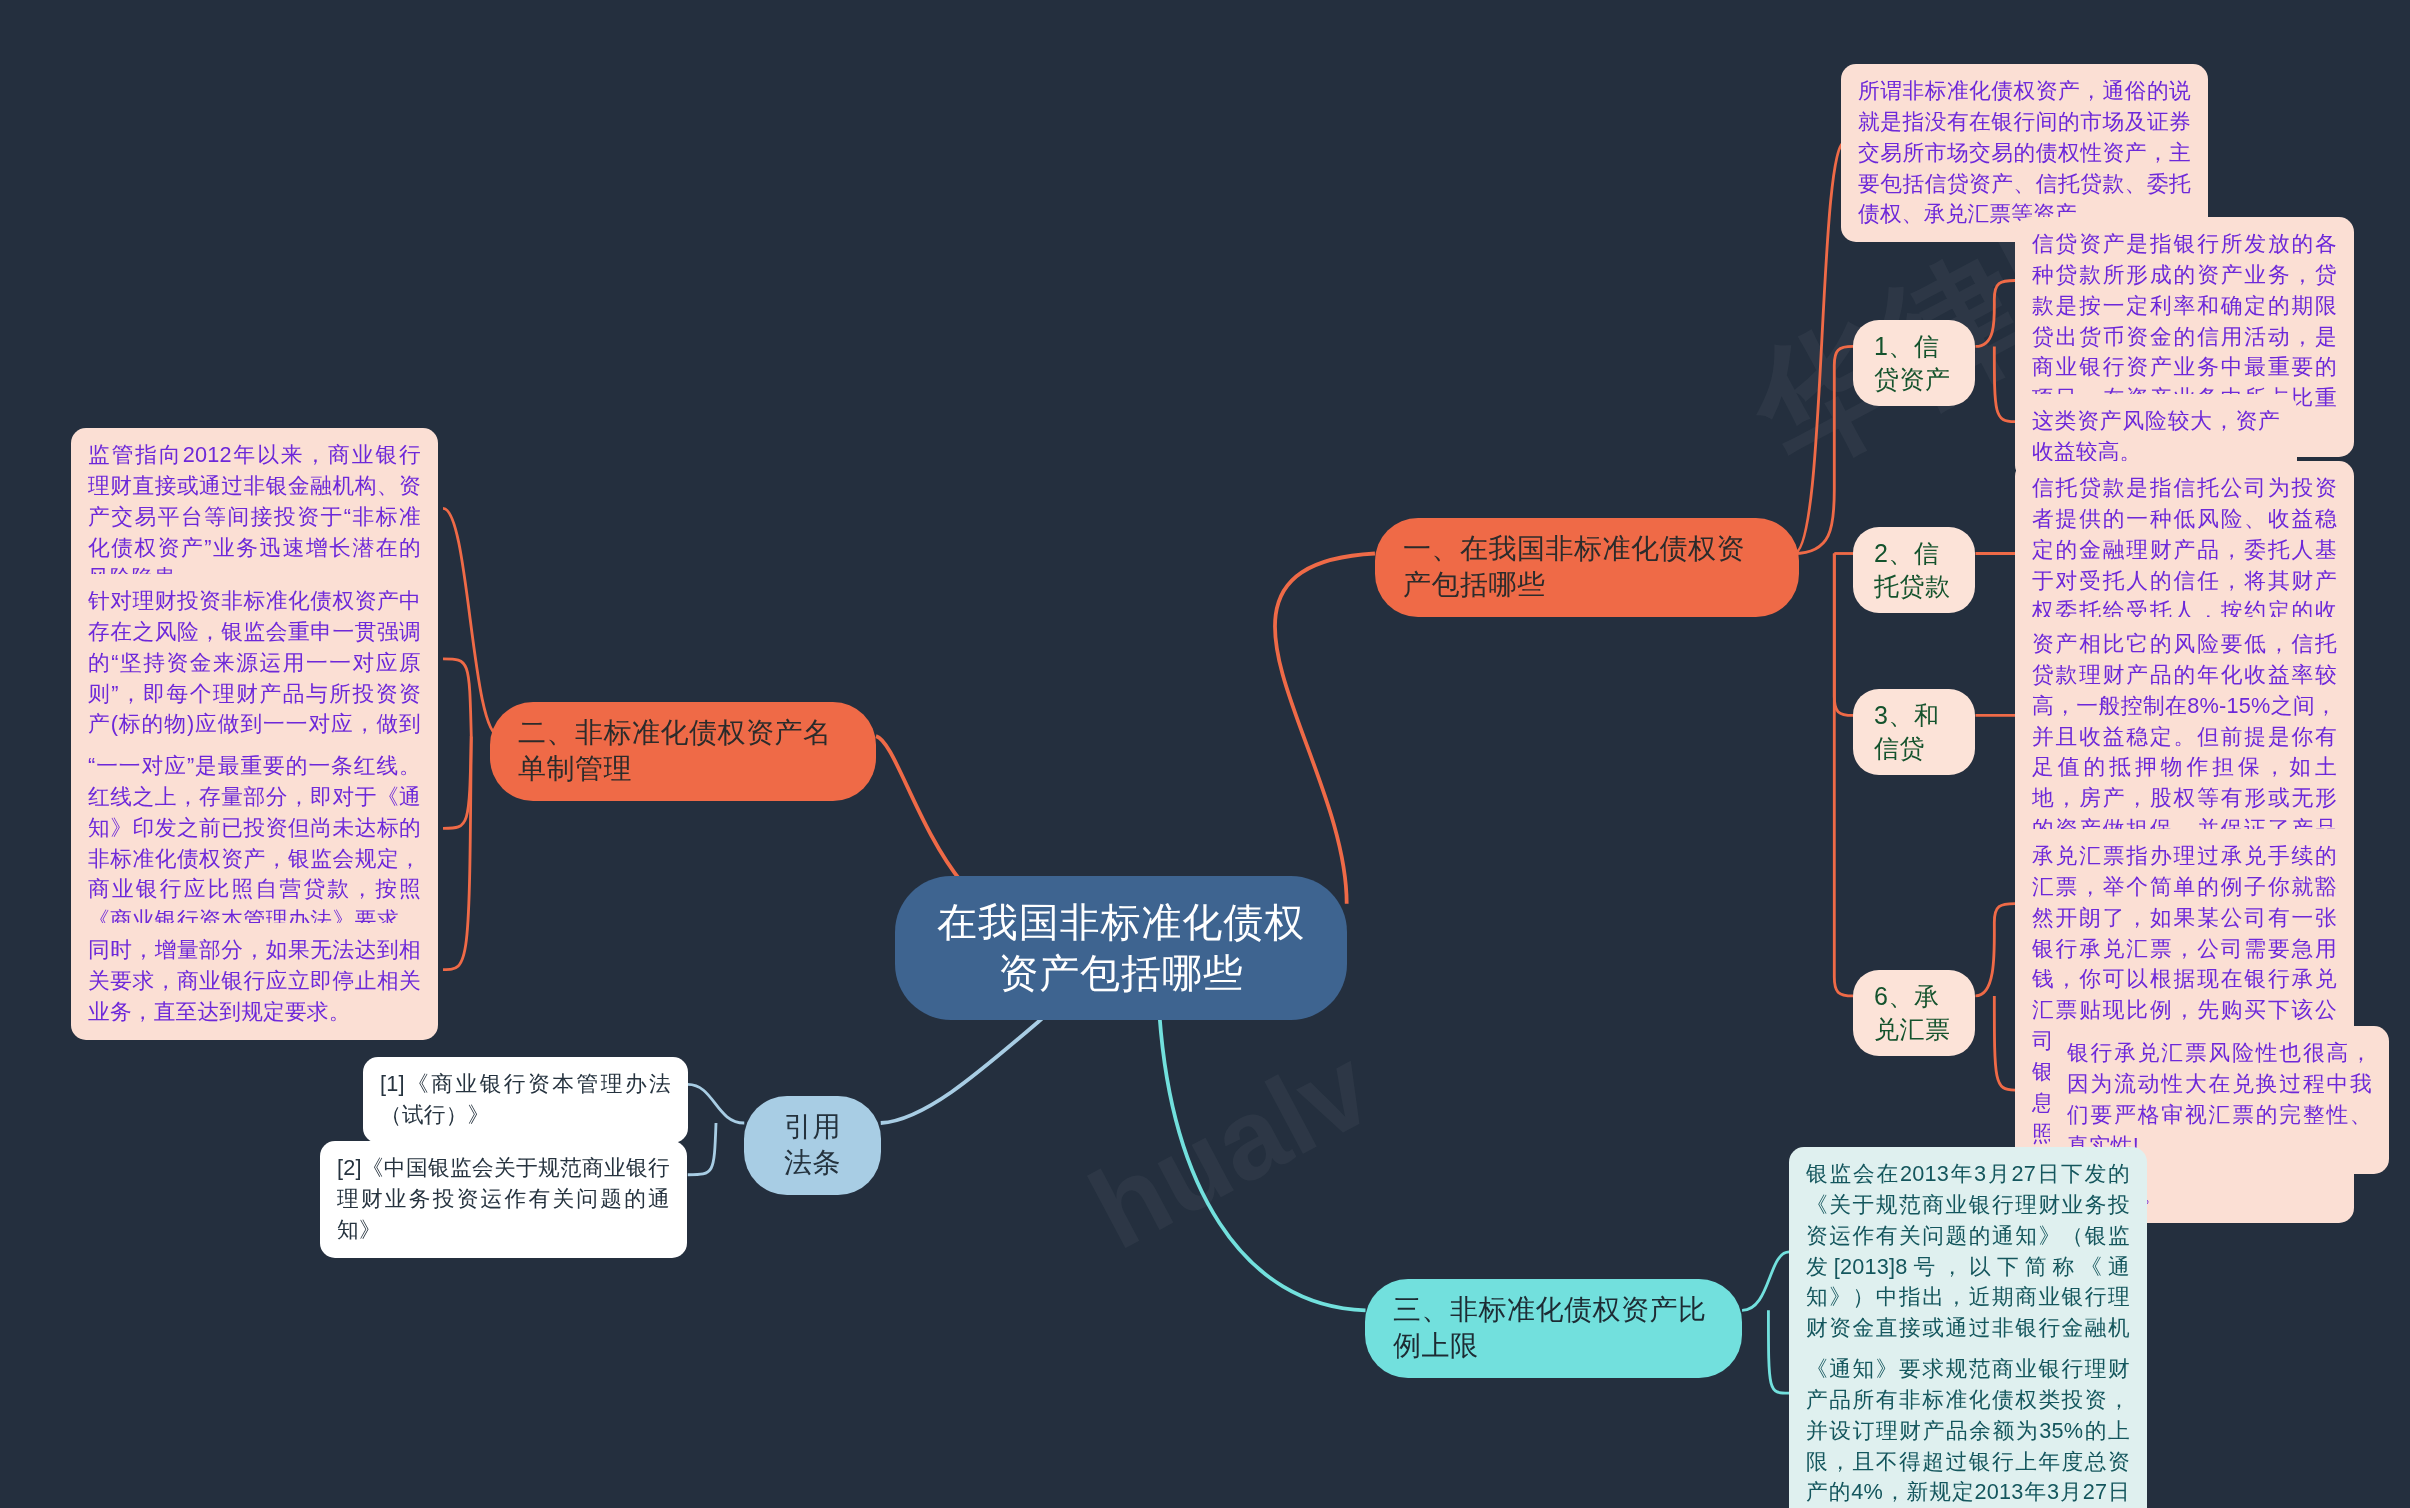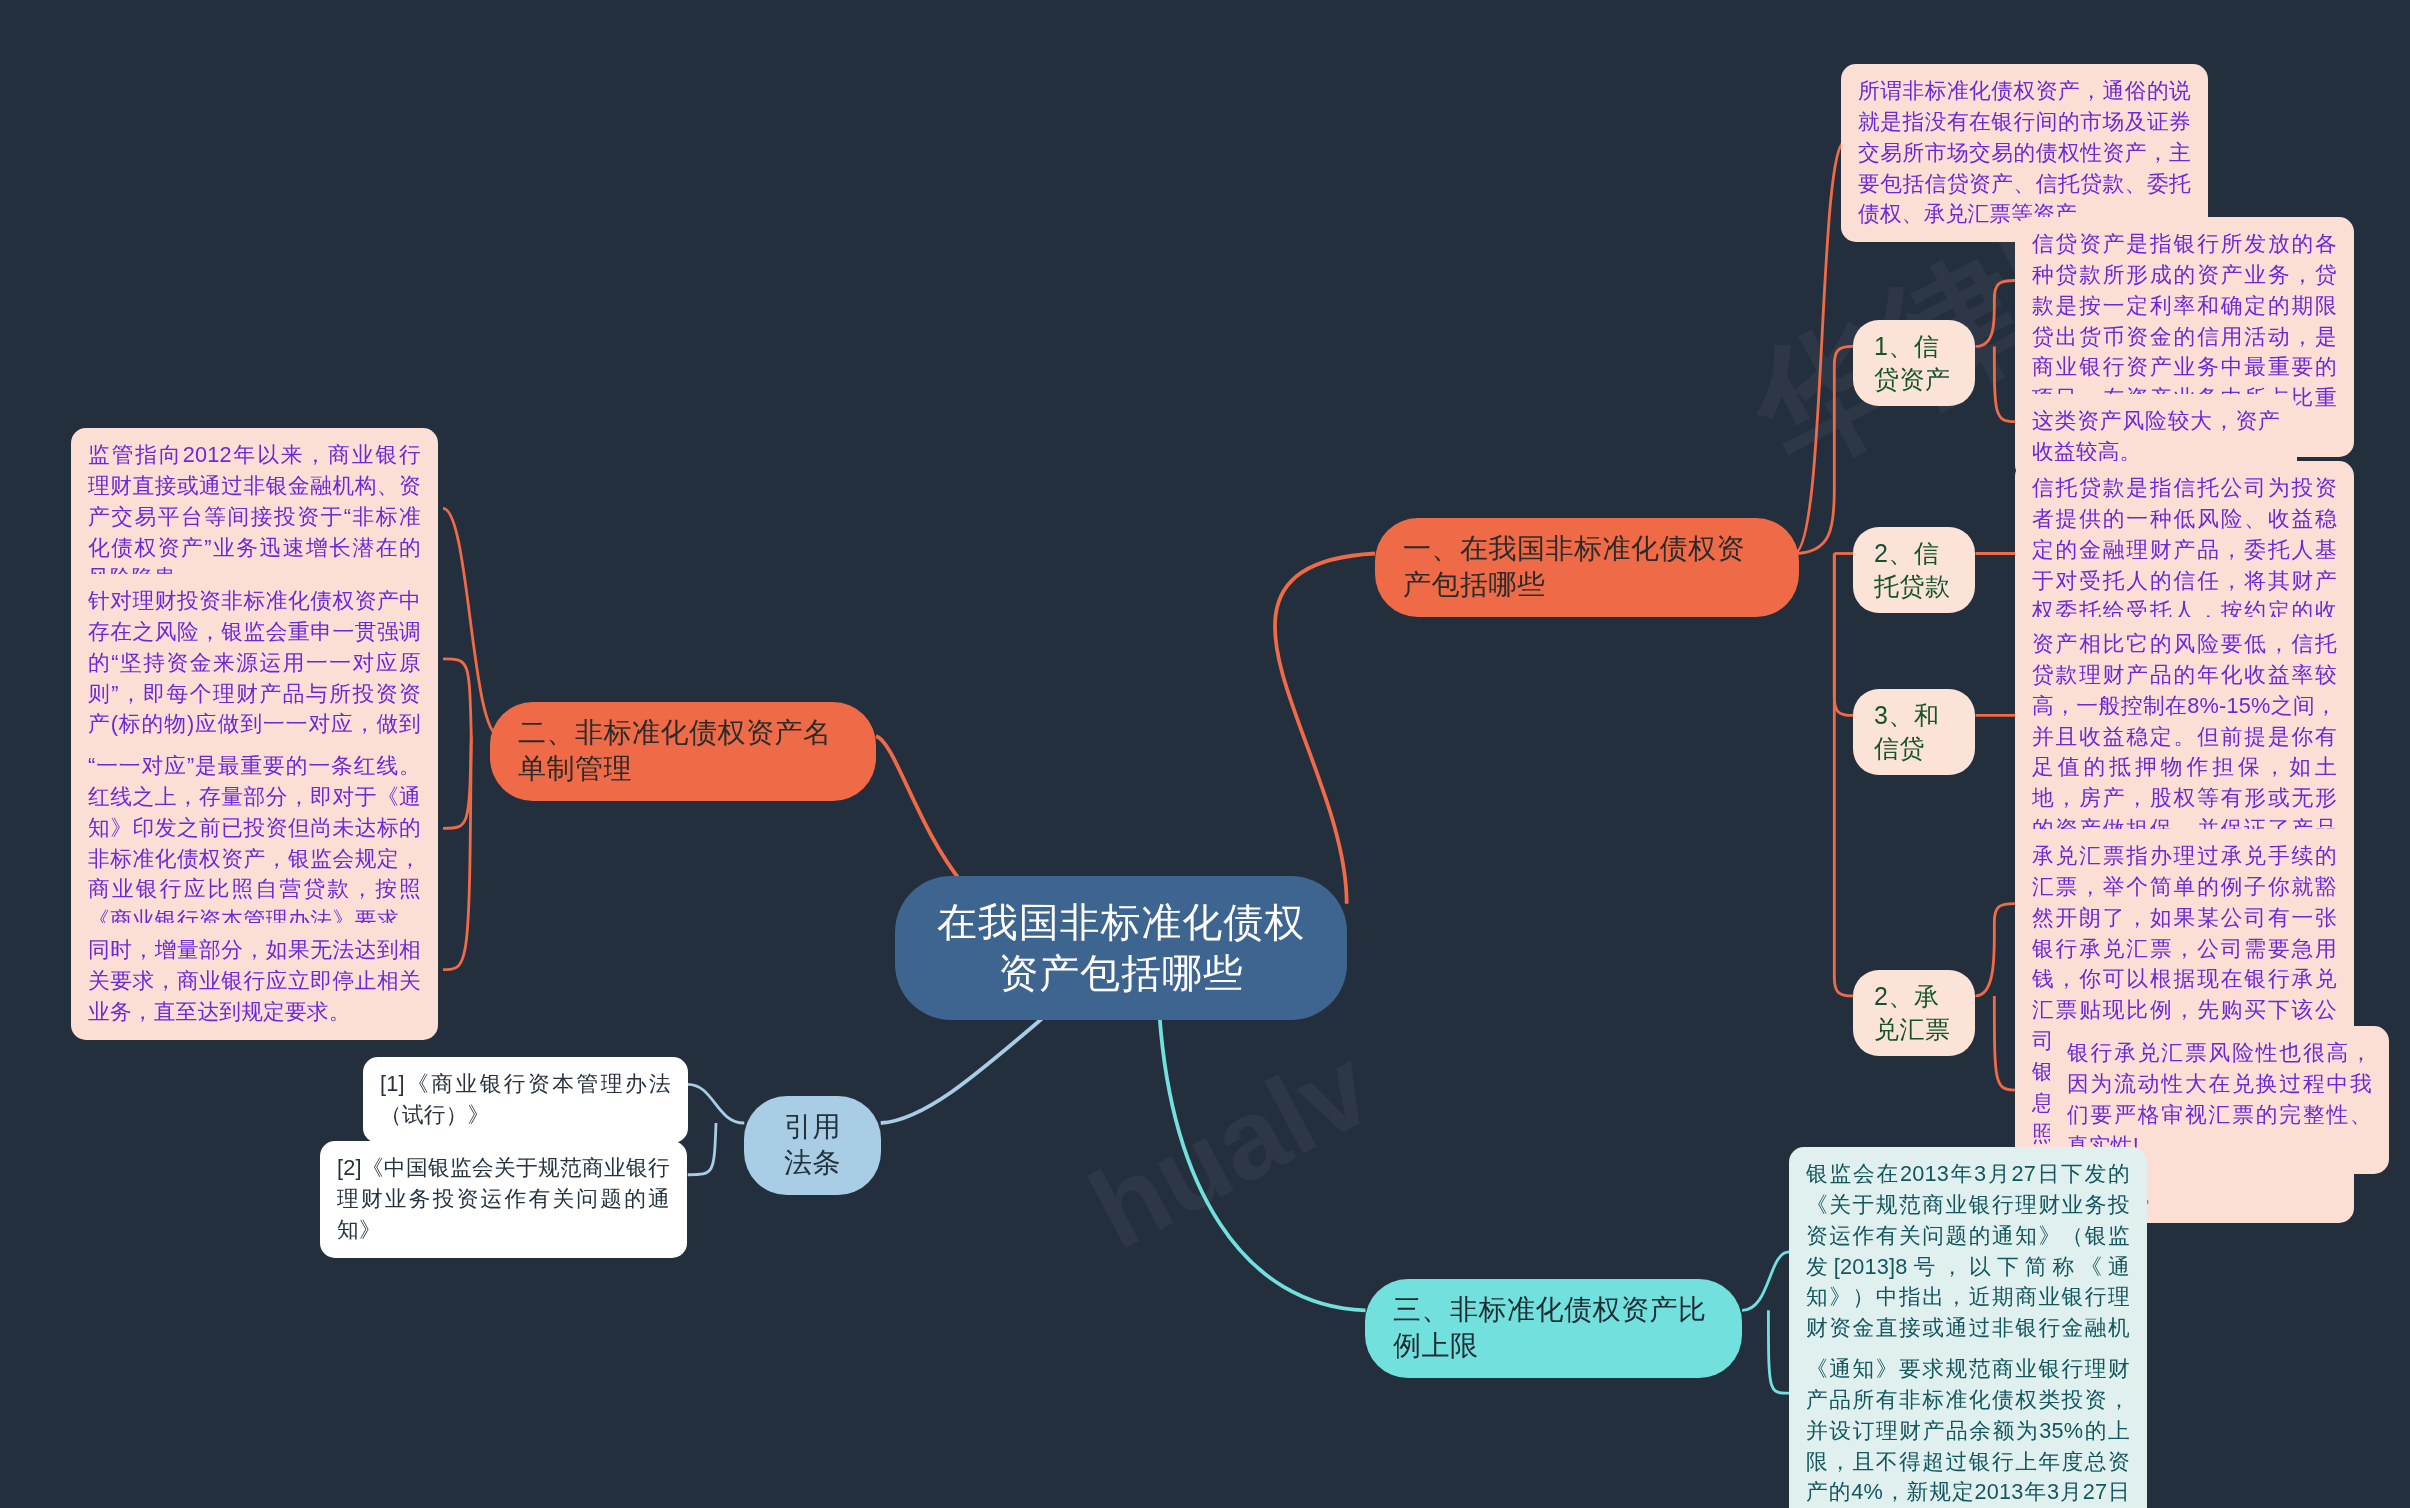--- a/index.html
+++ b/index.html
@@ -105,21 +105,21 @@
   <div class="node sub" style="left:1853px;top:320px;width:122px;">1、信贷资产</div>
   <div class="node leaf peach" style="left:2015px;top:217px;width:339px;">信贷资产是指银行所发放的各种贷款所形成的资产业务，贷款是按一定利率和确定的期限贷出货币资金的信用活动，是商业银行资产业务中最重要的项目，在资产业务中所占比重最大。</div>
   <div class="node leaf peach" style="left:2015px;top:394px;width:282px;">这类资产风险较大，资产收益较高。</div>
 
   <div class="node sub" style="left:1853px;top:527px;width:122px;">2、信托贷款</div>
   <div class="node leaf peach" style="left:2015px;top:461px;width:339px;">信托贷款是指信托公司为投资者提供的一种低风险、收益稳定的金融理财产品，委托人基于对受托人的信任，将其财产权委托给受托人，按约定的收益分配期限获取回报的一种金融理财产品。</div>
 
   <div class="node sub" style="left:1853px;top:689px;width:122px;">3、和信贷</div>
   <div class="node leaf peach" style="left:2015px;top:617px;width:339px;">资产相比它的风险要低，信托贷款理财产品的年化收益率较高，一般控制在8%-15%之间，并且收益稳定。但前提是你有足值的抵押物作担保，如土地，房产，股权等有形或无形的资产做担保，并保证了产品期满后的安全兑付。</div>
 
-  <div class="node sub" style="left:1853px;top:970px;width:122px;">2、承兑汇票</div>
+  <div class="node sub" style="left:1853px;top:970px;width:122px;">6、承兑汇票</div>
   <div class="node leaf peach" style="left:2015px;top:829px;width:339px;">承兑汇票指办理过承兑手续的汇票，举个简单的例子你就豁然开朗了，如果某公司有一张银行承兑汇票，公司需要急用钱，你可以根据现在银行承兑汇票贴现比例，先购买下该公司的银行承兑汇票，如：公司银行承兑汇票10万元，现在贴息利率为：1.87%，你让公司按照相3.87%的利率支付，你就可以赚取2%的手续费。即那2000元的手续费。</div>
   <div class="node leaf peach" style="left:2015px;top:1026px;width:339px;margin-left:35px;">银行承兑汇票风险性也很高，因为流动性大在兑换过程中我们要严格审视汇票的完整性、真实性!</div>
 
   <div class="node pill orange" style="left:490px;top:702px;width:386px;">二、非标准化债权资产名单制管理</div>
 
   <div class="node leaf peach" style="left:71px;top:428px;width:367px;">监管指向2012年以来，商业银行理财直接或通过非银金融机构、资产交易平台等间接投资于“非标准化债权资产”业务迅速增长潜在的风险隐患。</div>
   <div class="node leaf peach" style="left:71px;top:574px;width:367px;">针对理财投资非标准化债权资产中存在之风险，银监会重申一贯强调的“坚持资金来源运用一一对应原则”，即每个理财产品与所投资资产(标的物)应做到一一对应，做到每个产品单独管理、建账和核算。</div>
   <div class="node leaf peach" style="left:71px;top:739px;width:367px;">“一一对应”是最重要的一条红线。红线之上，存量部分，即对于《通知》印发之前已投资但尚未达标的非标准化债权资产，银监会规定，商业银行应比照自营贷款，按照《商业银行资本管理办法》要求，于2013年底前完成风险加权资产计量和资本计提。</div>
   <div class="node leaf peach" style="left:71px;top:923px;width:367px;">同时，增量部分，如果无法达到相关要求，商业银行应立即停止相关业务，直至达到规定要求。</div>
 

